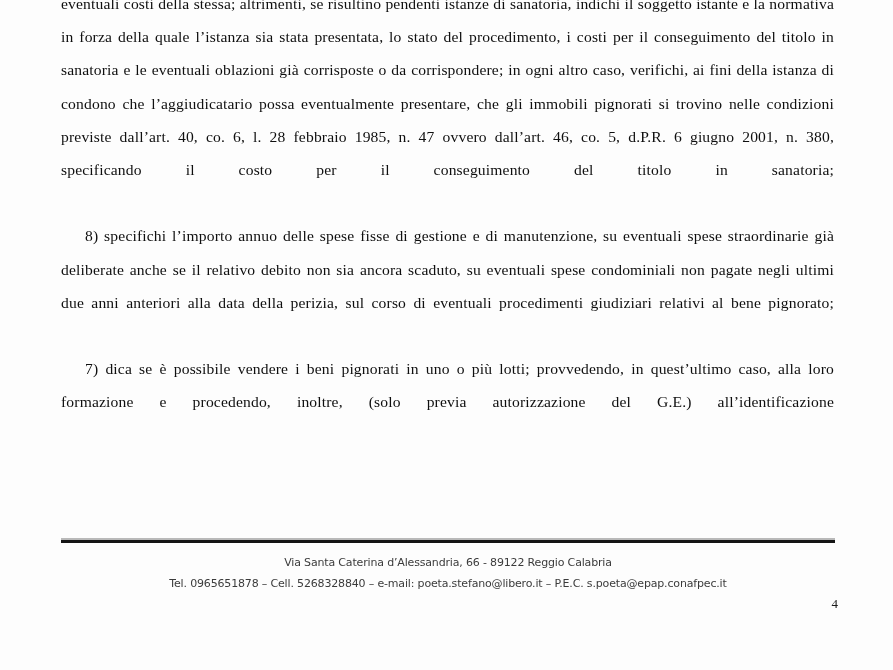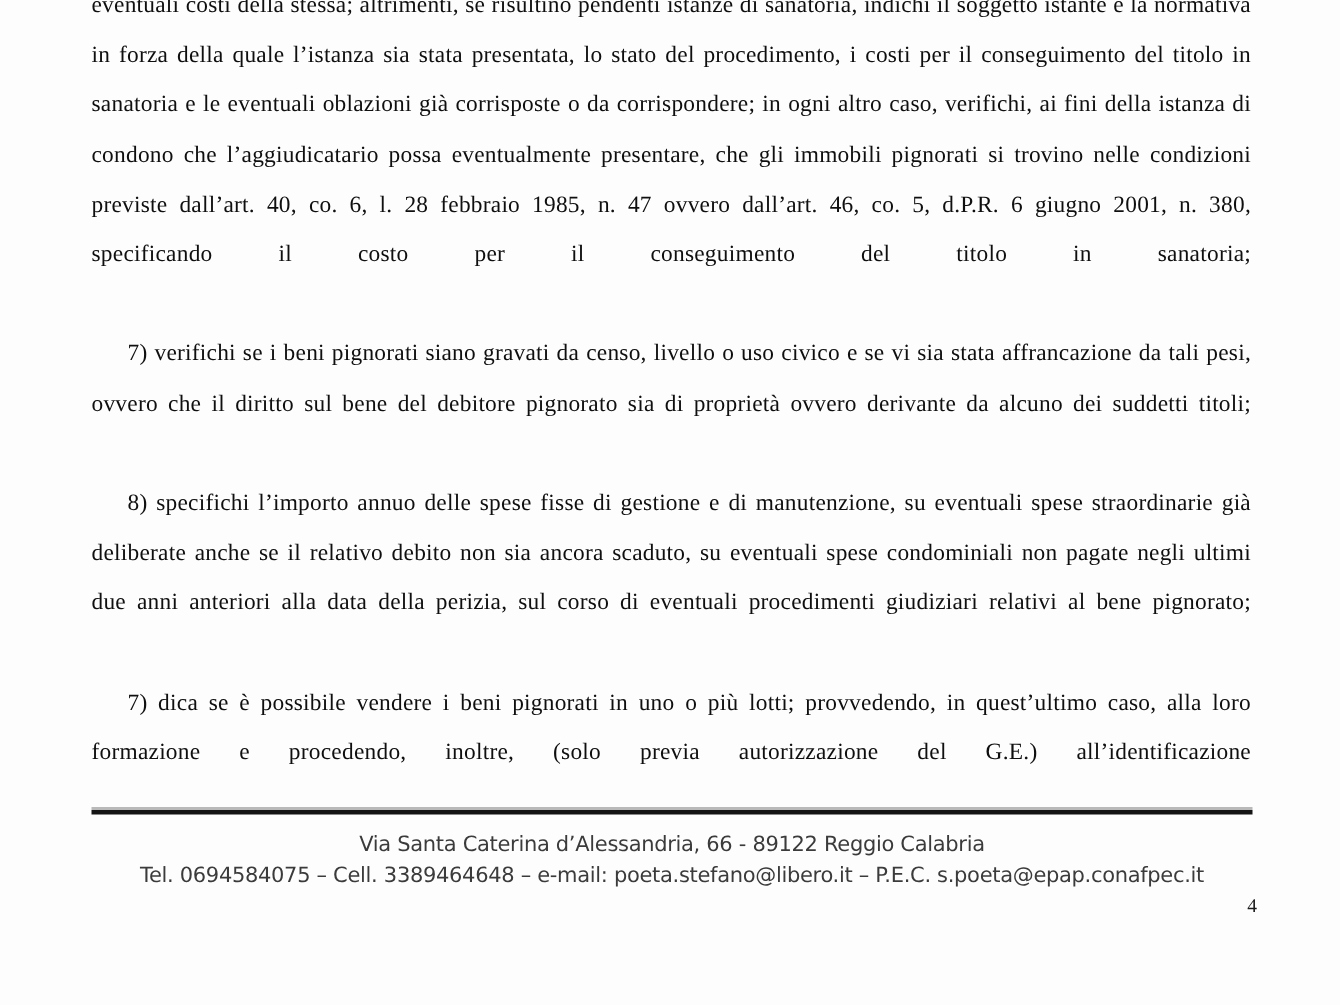--- a/index.html
+++ b/index.html
@@ -79,21 +79,21 @@
     top: 2px;
     width: 100%;
     height: 3px;
     background: #141414;
   }
 
   .footer-lines {
     margin-top: 9px;
     text-align: center;
     font-family: "DejaVu Sans", "Liberation Sans", sans-serif;
-    font-size: 14px;
+    font-size: 11px;
     line-height: 20.5px;
     color: #3b3b3b;
     letter-spacing: -0.015em;
   }
   .footer-lines .fl {
     display: block;
     white-space: nowrap;
   }
 
   .page-number {
@@ -108,34 +108,33 @@
 </style>
 </head>
 <body>
 
 <div class="page">
 
   <div class="body-area">
 
     <p class="para">eventuali costi della stessa; altrimenti, se risultino pendenti istanze di sanatoria, indichi il soggetto istante e la normativa in forza della quale l’istanza sia stata presentata, lo stato del procedimento, i costi per il conseguimento del titolo in sanatoria e le eventuali oblazioni già corrisposte o da corrispondere; in ogni altro caso, verifichi, ai fini della istanza di condono che l’aggiudicatario possa eventualmente presentare, che gli immobili pignorati si trovino nelle condizioni previste dall’art. 40, co. 6, l. 28 febbraio 1985, n. 47 ovvero dall’art. 46, co. 5, d.P.R. 6 giugno 2001, n. 380, specificando il costo per il conseguimento del titolo in sanatoria;</p>
 
-    <p class="para indent">7) verifichi se i beni pignorati siano gravati da censo, livello o uso civico e se vi sia stata affrancazione da tali pesi, ovvero che il diritto sul bene del debitore pignorato sia di proprietà ovvero derivante da alcuno dei suddetti titoli;</p>
 
     <p class="para indent">8) specifichi l’importo annuo delle spese fisse di gestione e di manutenzione, su eventuali spese straordinarie già deliberate anche se il relativo debito non sia ancora scaduto, su eventuali spese condominiali non pagate negli ultimi due anni anteriori alla data della perizia, sul corso di eventuali procedimenti giudiziari relativi al bene pignorato;</p>
 
     <p class="para indent">7) dica se è possibile vendere i beni pignorati in uno o più lotti; provvedendo, in quest’ultimo caso, alla loro formazione e procedendo, inoltre, (solo previa autorizzazione del G.E.) all’identificazione</p>
 
   </div>
 
   <div class="footer">
     <div class="footer-rule">
       <div class="thin"></div>
       <div class="thick"></div>
     </div>
     <div class="footer-lines">
       <span class="fl">Via Santa Caterina d’Alessandria, 66 - 89122 Reggio Calabria</span>
-      <span class="fl">Tel. 0694584075 – Cell. 3389464648 – e-mail: poeta.stefano@libero.it – P.E.C. s.poeta@epap.conafpec.it</span>
+      <span class="fl">Tel. 0965651878 – Cell. 5268328840 – e-mail: poeta.stefano@libero.it – P.E.C. s.poeta@epap.conafpec.it</span>
     </div>
   </div>
 
   <div class="page-number">4</div>
 
 </div>
 
 </body></html>

